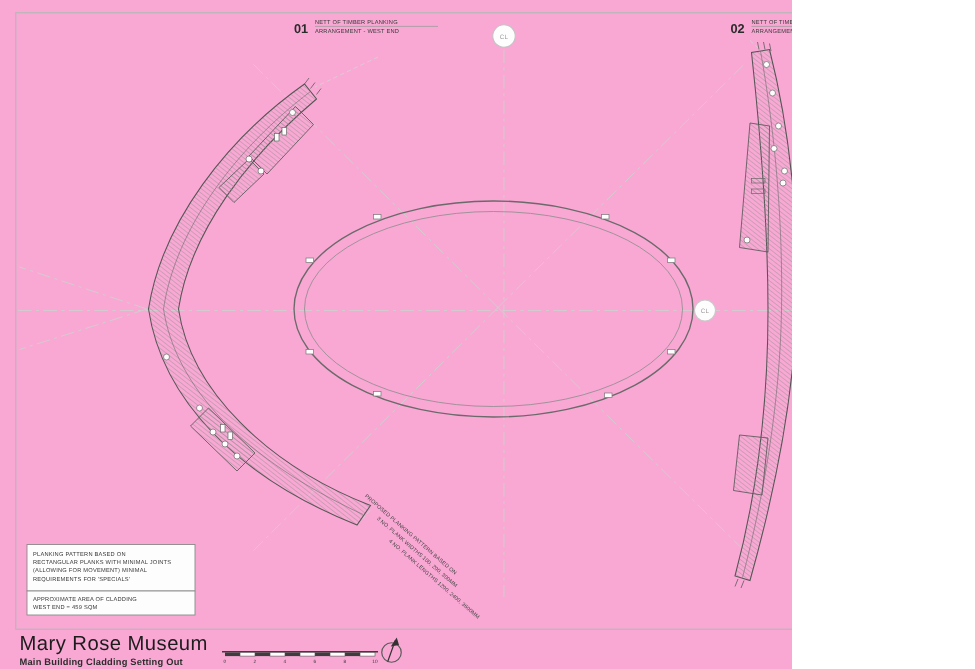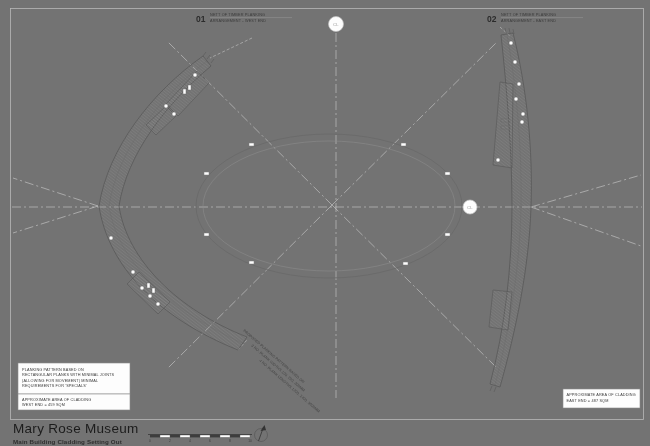--- a/index.html
+++ b/index.html
@@ -1,16 +1,16 @@
 <!DOCTYPE html>
 <html><head>
 <meta charset="utf-8">
 <style>
   html,body{margin:0;padding:0;background:#ffffff;}
-  .sheet{position:relative;width:650px;height:446px;background:#737373;overflow:hidden;}
+  .sheet{position:relative;width:528px;height:446px;background:#f9a8d4;overflow:hidden;}
   svg{display:block;}
   text{font-family:"Liberation Sans","DejaVu Sans",sans-serif;fill:#3a3a3a;}
   .tiny{font-size:3.8px;letter-spacing:.15px;}
   .micro{font-size:3.2px;letter-spacing:.1px;}
   .dwgnum{font-size:8.5px;font-weight:700;fill:#2b2b2b;}
   .cltxt{font-size:4.2px;fill:#9a9a9a;letter-spacing:.2px;}
   .maintitle{font-size:13.5px;fill:#1c1c1c;letter-spacing:.3px;}
   .subtitle{font-size:6.2px;font-weight:700;fill:#2e2e2e;letter-spacing:.15px;}
   .rot{font-size:3.6px;fill:#444;letter-spacing:.1px;}
 </style>

